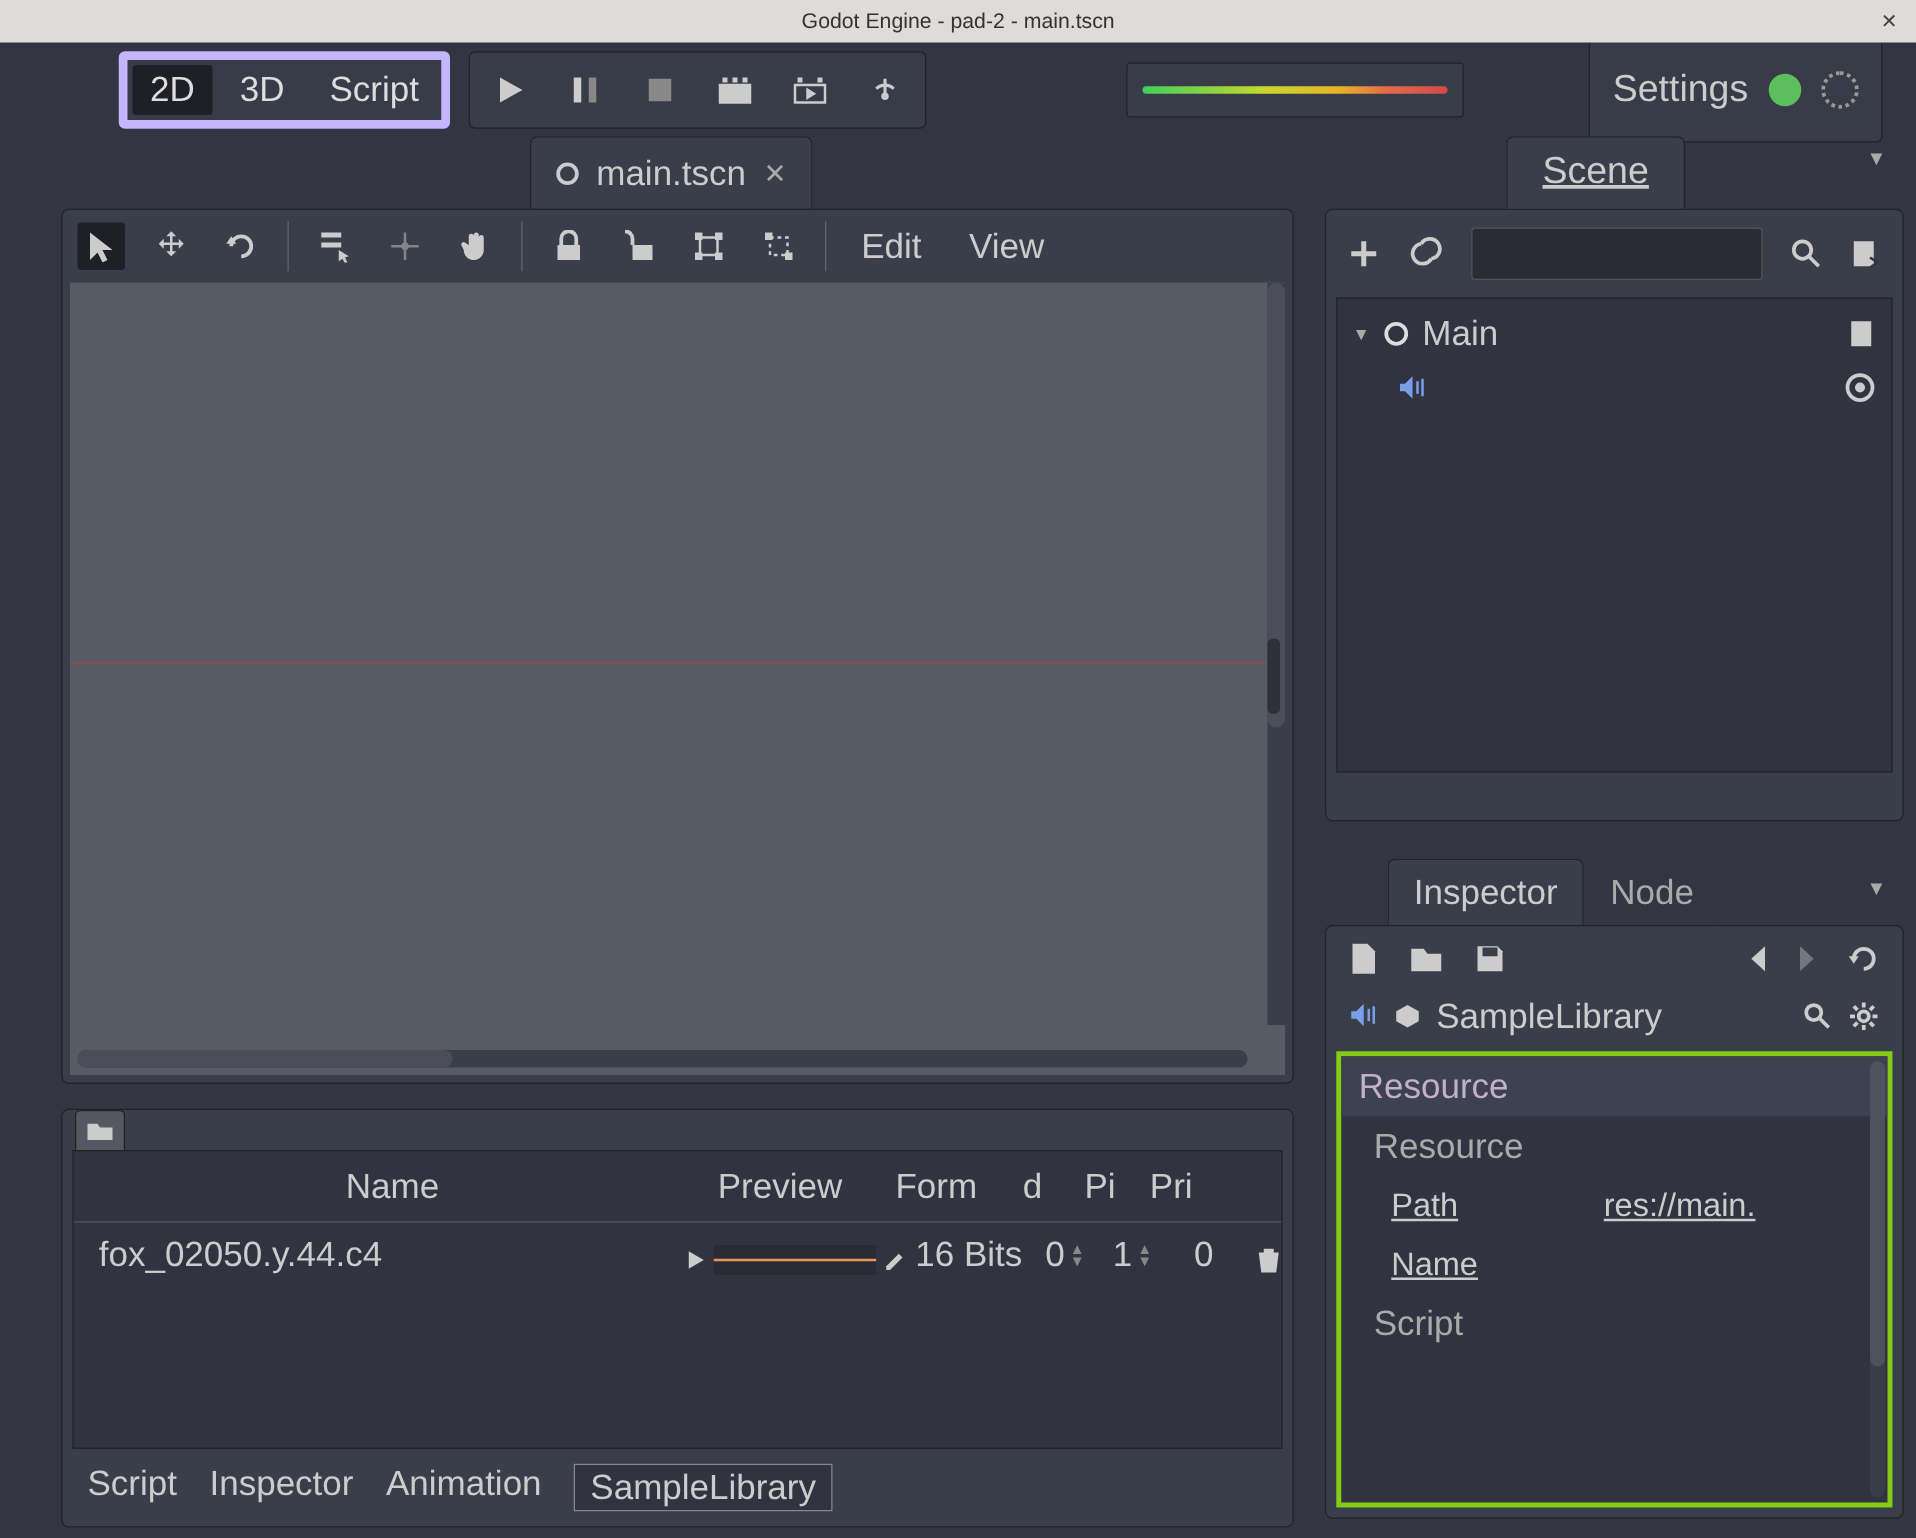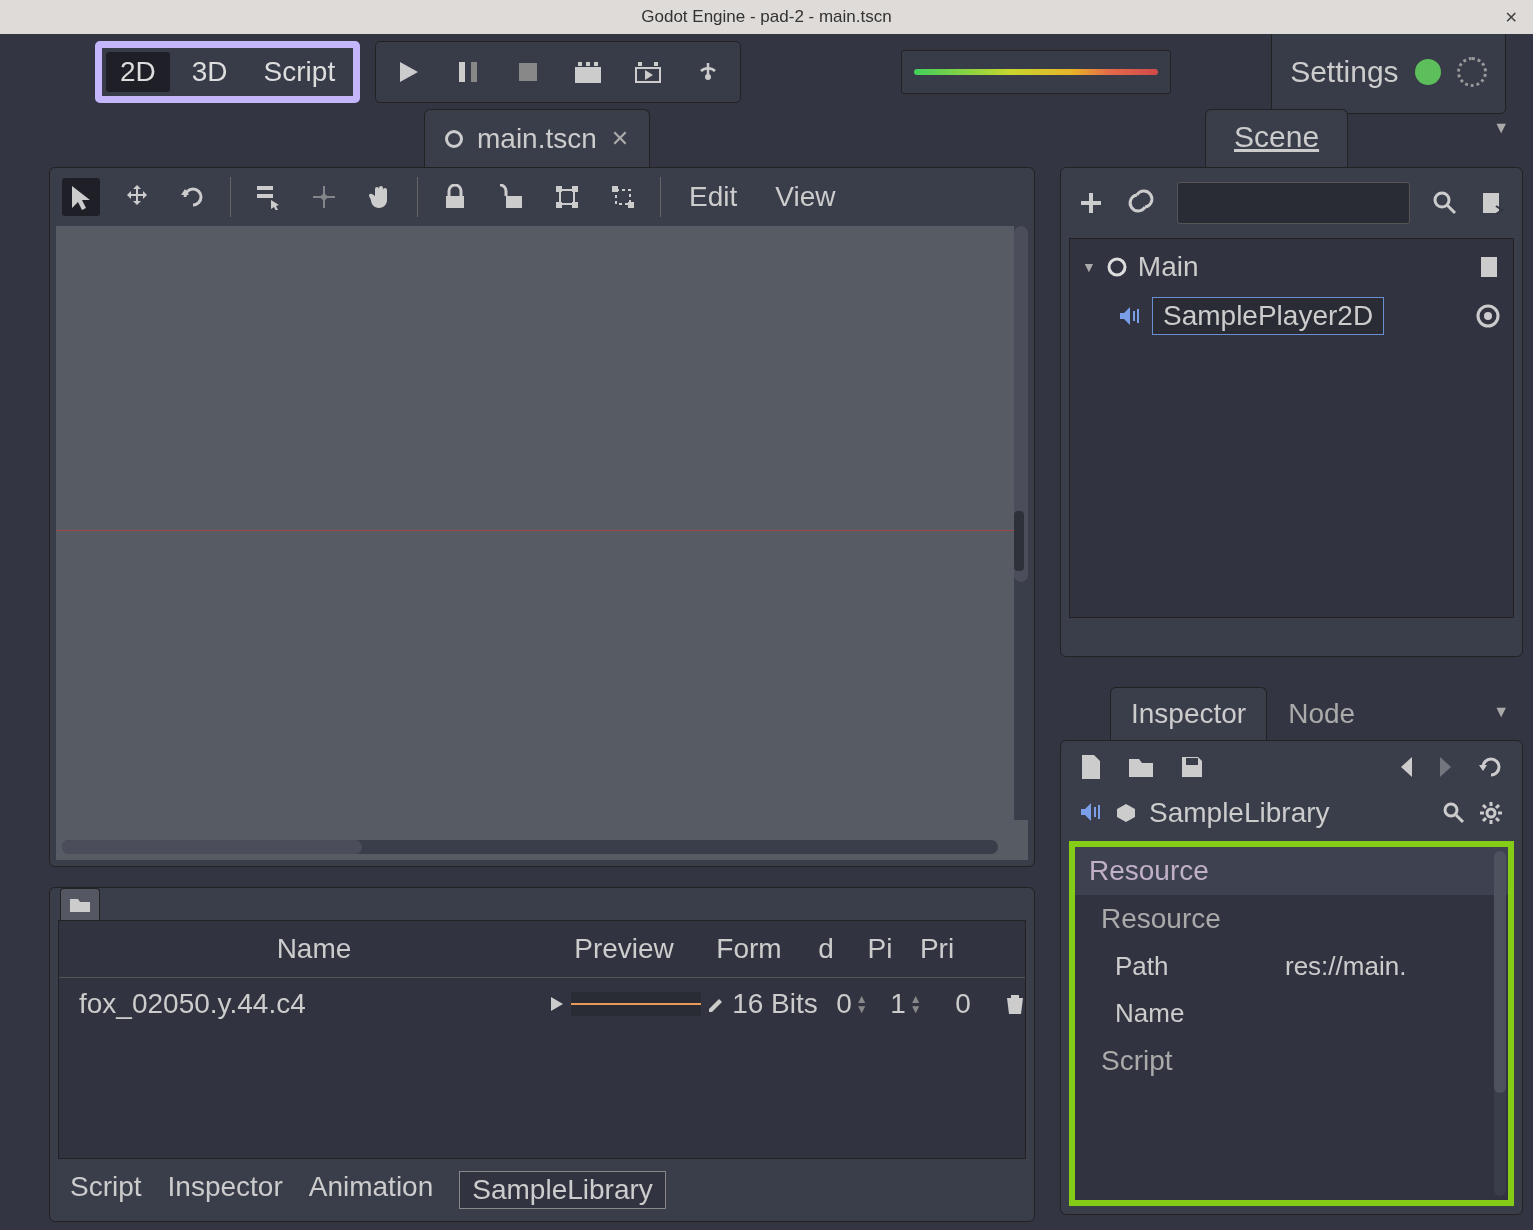--- a/index.html
+++ b/index.html
@@ -139,21 +139,21 @@
   .bottom-tab-row { height:32px; display:flex; padding-left:10px;}
   .mini-tab { background:#555863; width:40px; border-radius:4px 4px 0 0; border:1px solid #222; border-bottom:none; display:flex; align-items:center; justify-content:center;}
   .sample-table { flex:1; background:#313440; margin:0 8px; border:1px solid #222;}
   .st-headers { display:flex; font-size:28px; padding:12px 20px; border-bottom:1px solid #555;}
   .st-col-name { flex:0 0 470px; text-align:center;}
   .st-col-preview { flex:0 0 150px; text-align:center;}
   .st-col-form { flex:0 0 100px; text-align:center;}
   .st-col-d { flex:0 0 54px; text-align:center;}
   .st-col-pi { flex:0 0 54px; text-align:center;}
   .st-col-pri { flex:0 0 60px; text-align:center;}
-  .st-row { display:flex; font-size:28px; padding:10px 20px; align-items:center;}
+  .st-row { display:flex; font-size:28px; padding:10px 20px; align-items:flex-end;}
   .preview-wave { width:130px; height:24px; background:#2a2c35; position:relative; display:flex; align-items:center;}
   .wave-line { flex:1; height:2px; background:#e89858;}
   .wave-line::before,.wave-line::after { content:''; position:absolute;}
   .spinner-val { display:inline-flex; align-items:center; gap:4px;}
   .spinner-arrows { display:inline-flex; flex-direction:column; font-size:12px; line-height:10px; color:#888;}
   
   .bottom-tabs { display:flex; gap:26px; padding:12px 20px; font-size:28px;}
   .bottom-tabs .bt.active { background:#313440; border:1px solid #888; padding:2px 12px;}
   
   
@@ -187,26 +187,26 @@
   .inspector-tab-row { display:flex; position:relative;}
   .insp-tab { background:#3a3d4a; border:1px solid #222; border-bottom:none; border-radius:6px 6px 0 0; padding:10px 20px; font-size:28px;}
   .insp-tab.inactive { background:#333642; color:#aaa; border-color:#333642;}
   .inspector-dock {
     background:#3a3d4a; border:1px solid #222; border-radius:6px; height:475px;
     display:flex; flex-direction:column;
   }
   .insp-toolbar { display:flex; align-items:center; gap:24px; padding:12px 18px;}
   .insp-toolbar .spacer { flex:1;}
   .insp-objrow { display:flex; align-items:center; gap:12px; padding:4px 18px 12px 18px; font-size:28px;}
-  .insp-props { flex:1; background:#313440; margin:0 8px 8px 8px; border:6px solid #84cc16; overflow:hidden; position:relative;}
+  .insp-props { flex:1; background:#313440; margin:0 8px 8px 8px; border:4px solid #84cc16; overflow:hidden; position:relative;}
   .insp-scroll { position:absolute; right:2px; top:4px; bottom:4px; width:12px; background:#3a3d4a; border-radius:6px;}
   .insp-scroll::before { content:''; position:absolute; top:0; height:70%; width:100%; background:#4e515e; border-radius:6px;}
   .cat { background:#3e4150; color:#c0b0c8; font-size:28px; padding:8px 14px;}
   .subcat { font-size:28px; padding:8px 26px; color:#aaa;}
-  .prop { display:flex; font-size:26px; padding:8px 40px;}
+  .prop { display:flex; font-size:26px; padding:8px 40px;text-decoration:underline;}
   .prop .pname { flex:0 0 170px;}
   
   svg { display:block;}
   .ico { fill:#ccc;}
 </style>
 </head>
 <body>
 
 <div class="titlebar">
   <span>Godot Engine - pad-2 - main.tscn</span>
@@ -456,21 +456,20 @@
               <svg width="24" height="24">
                 <rect class="ico" x="4" y="2" width="16" height="20"></rect>
               </svg>
             </span>
         </div>
         <div class="tree-row child">
           <svg width="24" height="22">
               <path fill="#7a9ee8" d="M2 8h4l6-6v18l-6-6H2z"></path>
               <path stroke="#7a9ee8" stroke-width="2" fill="none" d="M16 6v10M20 4v14"></path>
             </svg>
-          <span class="node-name">SamplePlayer2D</span>
           <span class="eye-icon">
               <svg width="26" height="26">
                 <circle cx="13" cy="13" r="10" fill="none" stroke="#ccc" stroke-width="3"></circle>
                 <circle cx="13" cy="13" r="4" class="ico"></circle>
               </svg>
             </span>
         </div>
       </div>
     </div>
 

